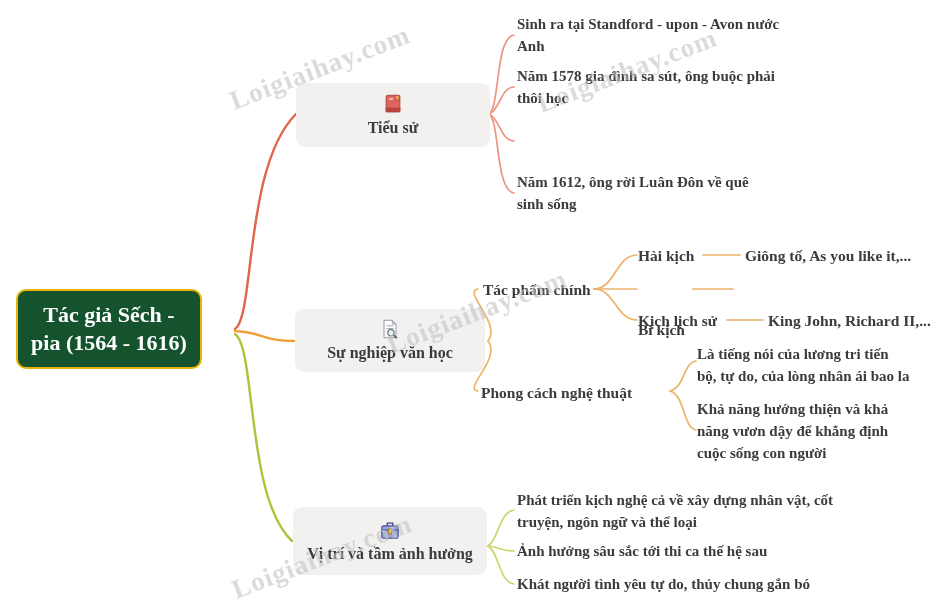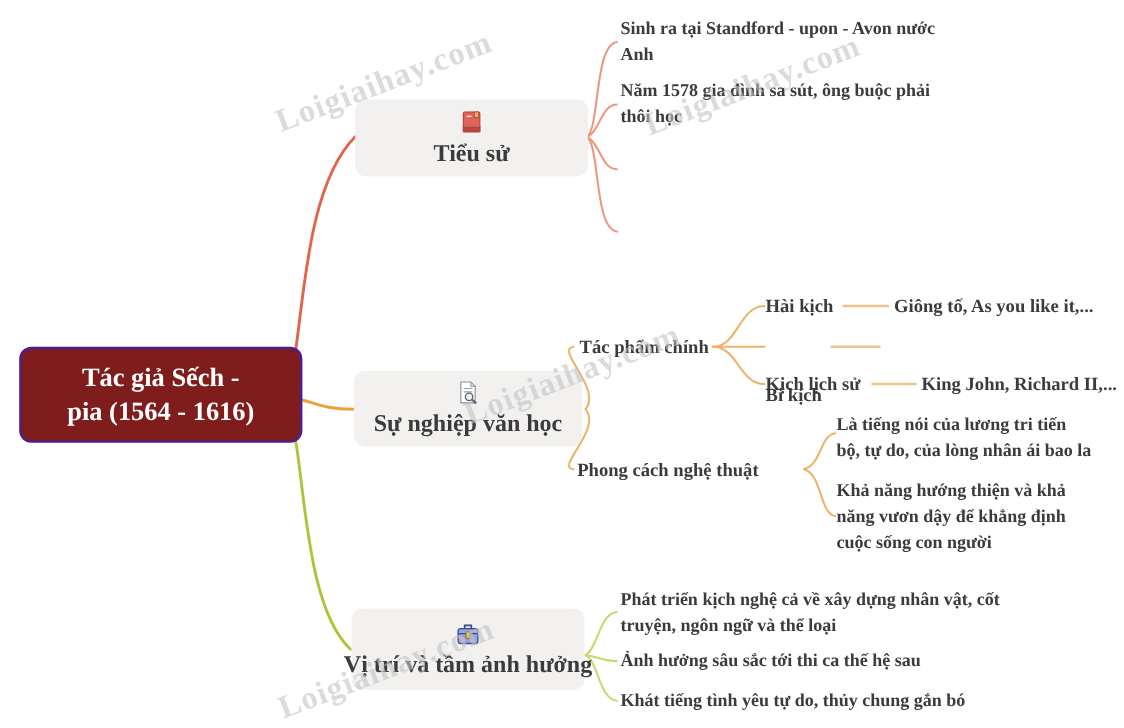--- a/index.html
+++ b/index.html
@@ -7,25 +7,25 @@
     position:relative;width:937px;height:607px;overflow:hidden;background:#ffffff;
     font-family:"Liberation Serif","DejaVu Serif",serif;
   }
   #wires{position:absolute;left:0;top:0;width:937px;height:607px;}
   .node-box{
     position:absolute;background:#f2f1ef;border-radius:9px;
     display:flex;flex-direction:column;align-items:center;justify-content:center;
     box-sizing:border-box;gap:3px;
   }
   .node-label{
-    font-weight:bold;font-size:20px;color:#3b3b3b;white-space:nowrap;line-height:1.2;
+    font-weight:bold;font-size:16px;color:#3b3b3b;white-space:nowrap;line-height:1.2;
   }
   #root-node{
-    position:absolute;left:16px;top:289px;width:236px;height:80px;
-    background:#7f1d1d;border:2px solid #4c1d95;border-radius:10px;
+    position:absolute;left:16px;top:289px;width:186px;height:80px;
+    background:#14532d;border:2px solid #eab308;border-radius:10px;
     display:flex;align-items:center;justify-content:center;box-sizing:border-box;
   }
   #root-node .root-title{
     color:#ffffff;font-weight:bold;font-size:22px;line-height:28px;
     text-align:center;white-space:pre-line;
   }
   .leaf{
     position:absolute;font-weight:bold;font-size:15px;line-height:22px;
     color:#3b3b3b;white-space:pre-line;
   }
@@ -86,20 +86,22 @@
       <rect x="14.5" y="2.5" width="4" height="5" fill="#f0ad4e" stroke="#a84540" stroke-width="0.7"></rect>
       <rect x="4.5" y="16.5" width="15" height="4" fill="#c2423c" stroke="#a84540" stroke-width="1"></rect>
       <line x1="7.5" y1="6.5" x2="12" y2="6.5" stroke="#ffffff" stroke-width="1.2"></line>
     </svg>
     <div class="node-label">Tiểu sử</div>
   </div>
   <div class="leaf" style="left:517px;top:13px;width:340px;">Sinh ra tại Standford - upon - Avon nước
 Anh</div>
   <div class="leaf" style="left:517px;top:65px;width:340px;">Năm 1578 gia đình sa sút, ông buộc phải
 thôi học</div>
+  <div class="leaf" style="left:517px;top:171px;width:340px;">Năm 1612, ông rời Luân Đôn về quê
+sinh sống</div>
 
   <div class="node-box" style="left:295px;top:309px;width:190px;height:63px;">
     <svg class="icon" viewBox="0 0 24 24">
       <path d="M5.5 2.5 h9 l4 4 v15 h-13 z" fill="#ffffff" stroke="#8a8f98" stroke-width="1"></path>
       <path d="M14.5 2.5 l4 4 h-4 z" fill="#dfe3e8" stroke="#8a8f98" stroke-width="0.8"></path>
       <line x1="8" y1="8.5" x2="16" y2="8.5" stroke="#9aa2ab" stroke-width="1"></line>
       <line x1="8" y1="11.5" x2="16" y2="11.5" stroke="#9aa2ab" stroke-width="1"></line>
       <circle cx="13" cy="16" r="3.4" fill="rgba(205,222,238,0.45)" stroke="#5b6770" stroke-width="1.2"></circle>
       <line x1="15.6" y1="18.6" x2="19.5" y2="22" stroke="#5b6770" stroke-width="2"></line>
     </svg>
@@ -125,20 +127,20 @@
       <path d="M9 8 v-3.5 h6 v3.5" fill="none" stroke="#3f4a8c" stroke-width="1.5"></path>
       <rect x="3" y="7.5" width="18" height="13.5" rx="2" fill="#98a4e0" stroke="#3f4a8c" stroke-width="1.2"></rect>
       <line x1="3" y1="12" x2="21" y2="12" stroke="#3f4a8c" stroke-width="1"></line>
       <ellipse cx="12" cy="13.5" rx="2" ry="3.2" fill="#e8c44a" stroke="#8a6d1f" stroke-width="1"></ellipse>
     </svg>
     <div class="node-label">Vị trí và tầm ảnh hưởng</div>
   </div>
   <div class="leaf" style="left:517px;top:489px;width:360px;">Phát triển kịch nghệ cả về xây dựng nhân vật, cốt
 truyện, ngôn ngữ và thể loại</div>
   <div class="leaf" style="left:517px;top:540px;width:360px;">Ảnh hưởng sâu sắc tới thi ca thế hệ sau</div>
-  <div class="leaf" style="left:517px;top:573px;width:360px;">Khát tiếng tình yêu tự do, thủy chung gắn bó</div>
+  <div class="leaf" style="left:517px;top:573px;width:360px;">Khát người tình yêu tự do, thủy chung gắn bó</div>
 
   <div class="wm" style="left:320px;top:68px;">Loigiaihay.com</div>
   <div class="wm" style="left:627px;top:71px;">Loigiaihay.com</div>
   <div class="wm" style="left:477px;top:312px;">Loigiaihay.com</div>
   <div class="wm" style="left:322px;top:557px;">Loigiaihay.com</div>
 
 </div>
 
 </body></html>

